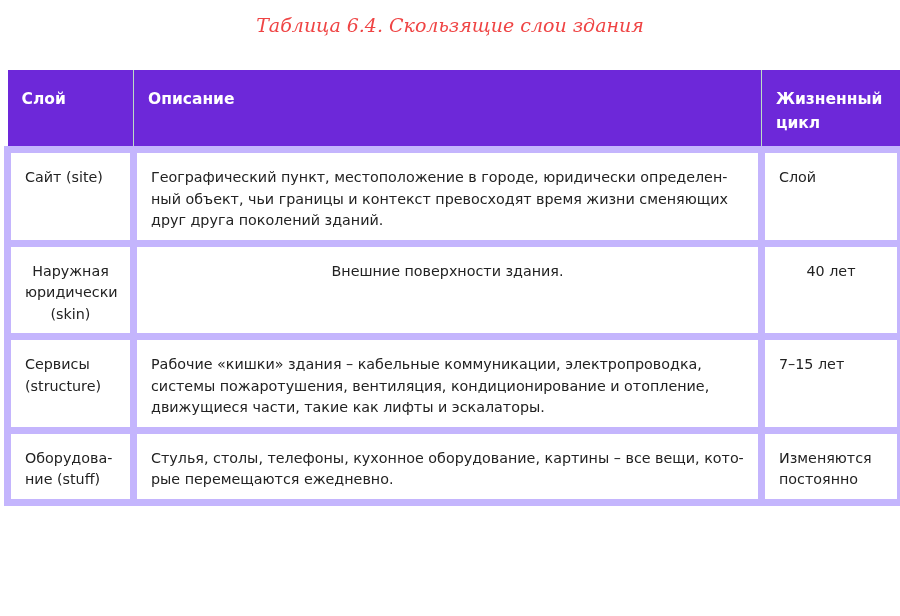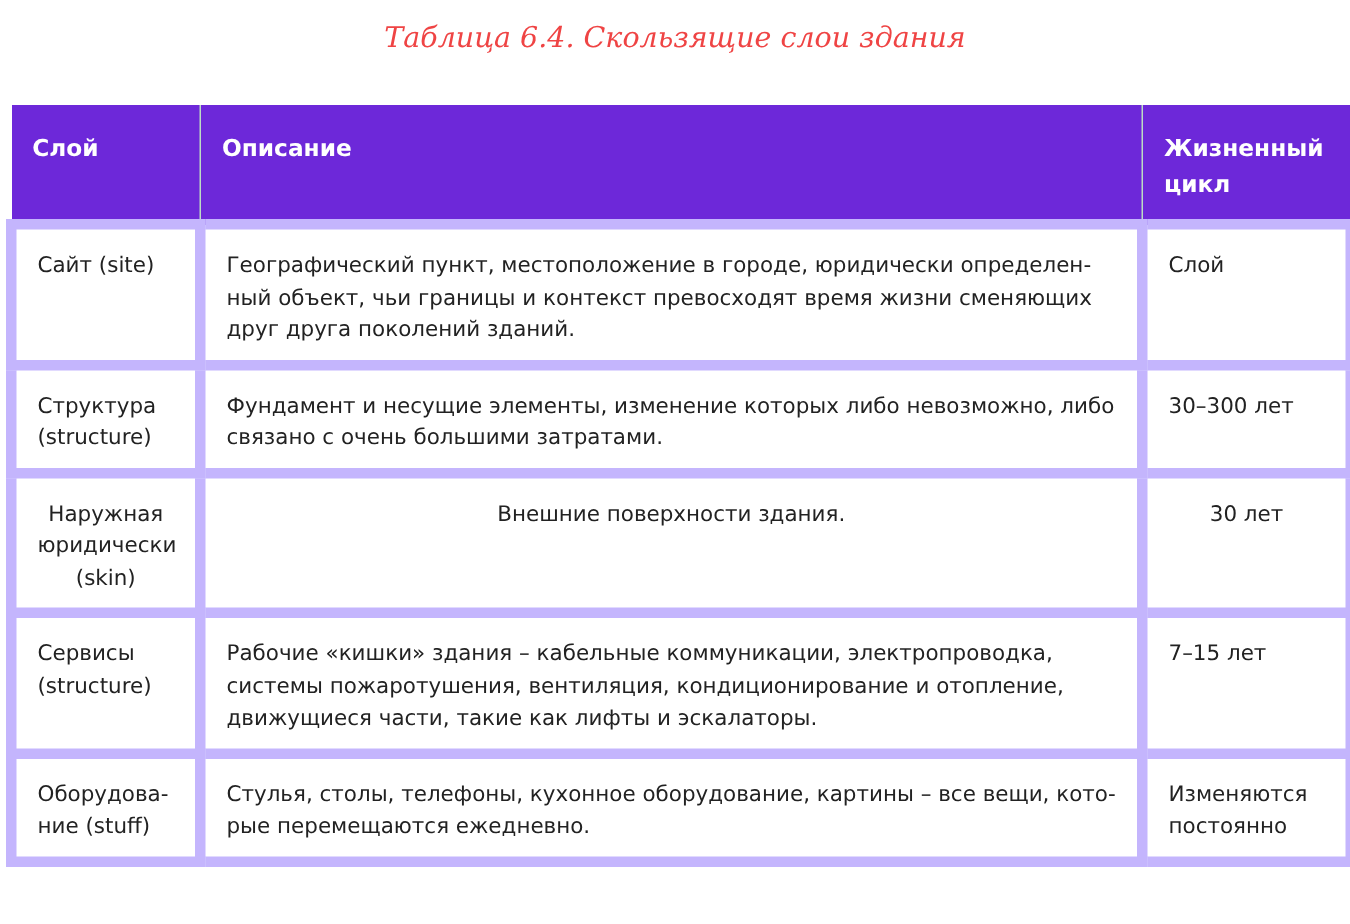--- a/index.html
+++ b/index.html
@@ -61,44 +61,31 @@
       </td>
       <td>
         <span class="ln">Географический пункт, местоположение в городе, юридически определен-</span>
         <span class="ln">ный объект, чьи границы и контекст превосходят время жизни сменяющих</span>
         <span class="ln">друг друга поколений зданий.</span>
       </td>
       <td>
         <span class="ln">Слой</span>
       </td>
     </tr>
-    <tr class="r2">
-      <td>
-        <span class="ln">Структура</span>
-        <span class="ln">(structure)</span>
-      </td>
-      <td>
-        <span class="ln">Фундамент и несущие элементы, изменение которых либо невозможно, либо</span>
-        <span class="ln">связано с очень большими затратами.</span>
-      </td>
-      <td>
-        <span class="ln">30–300 лет</span>
-      </td>
-    </tr>
     <tr class="r3">
       <td>
         <span class="ln">Наружная</span>
         <span class="ln">юридически</span>
         <span class="ln">(skin)</span>
       </td>
       <td>
         <span class="ln">Внешние поверхности здания.</span>
       </td>
       <td>
-        <span class="ln">30 лет</span>
+        <span class="ln">40 лет</span>
       </td>
     </tr>
     <tr class="r4">
       <td>
         <span class="ln">Сервисы</span>
         <span class="ln">(structure)</span>
       </td>
       <td>
         <span class="ln">Рабочие «кишки» здания – кабельные коммуникации, электропроводка,</span>
         <span class="ln">системы пожаротушения, вентиляция, кондиционирование и отопление,</span>

